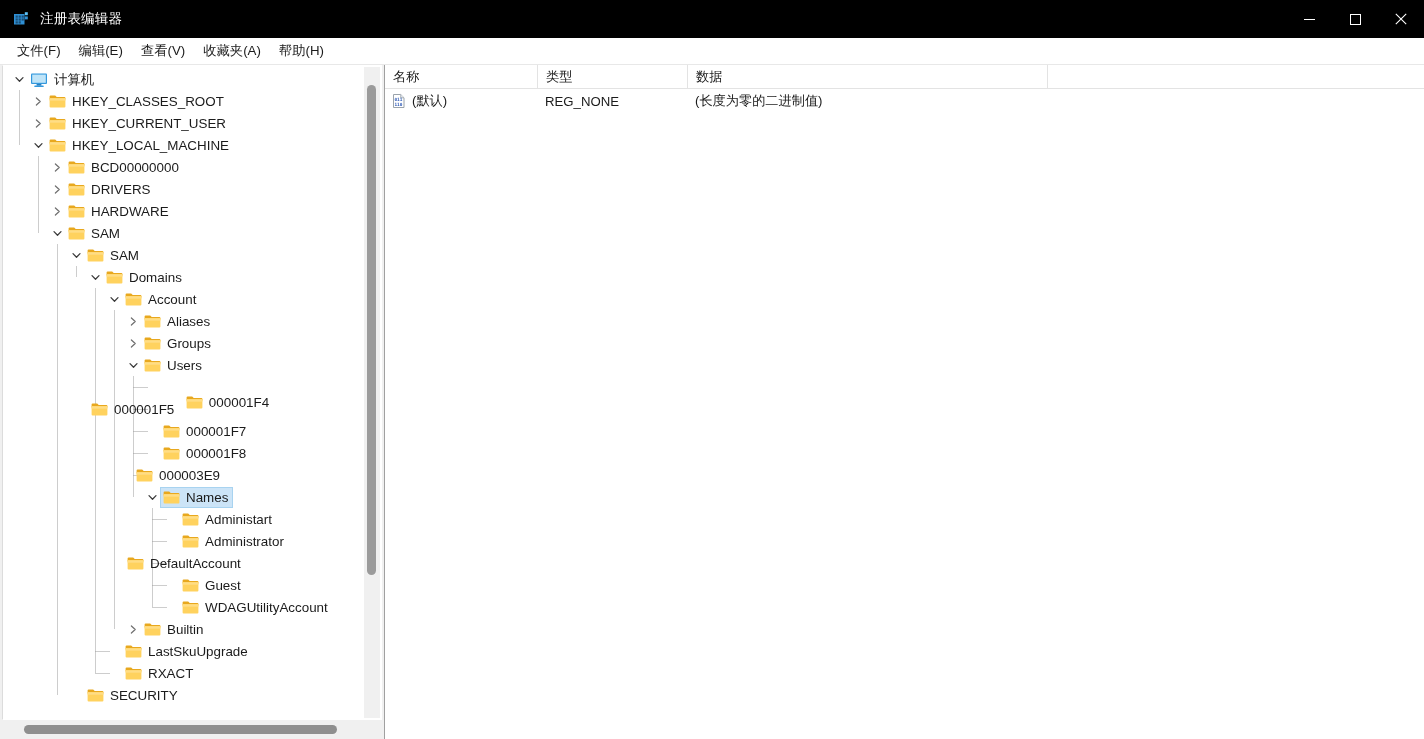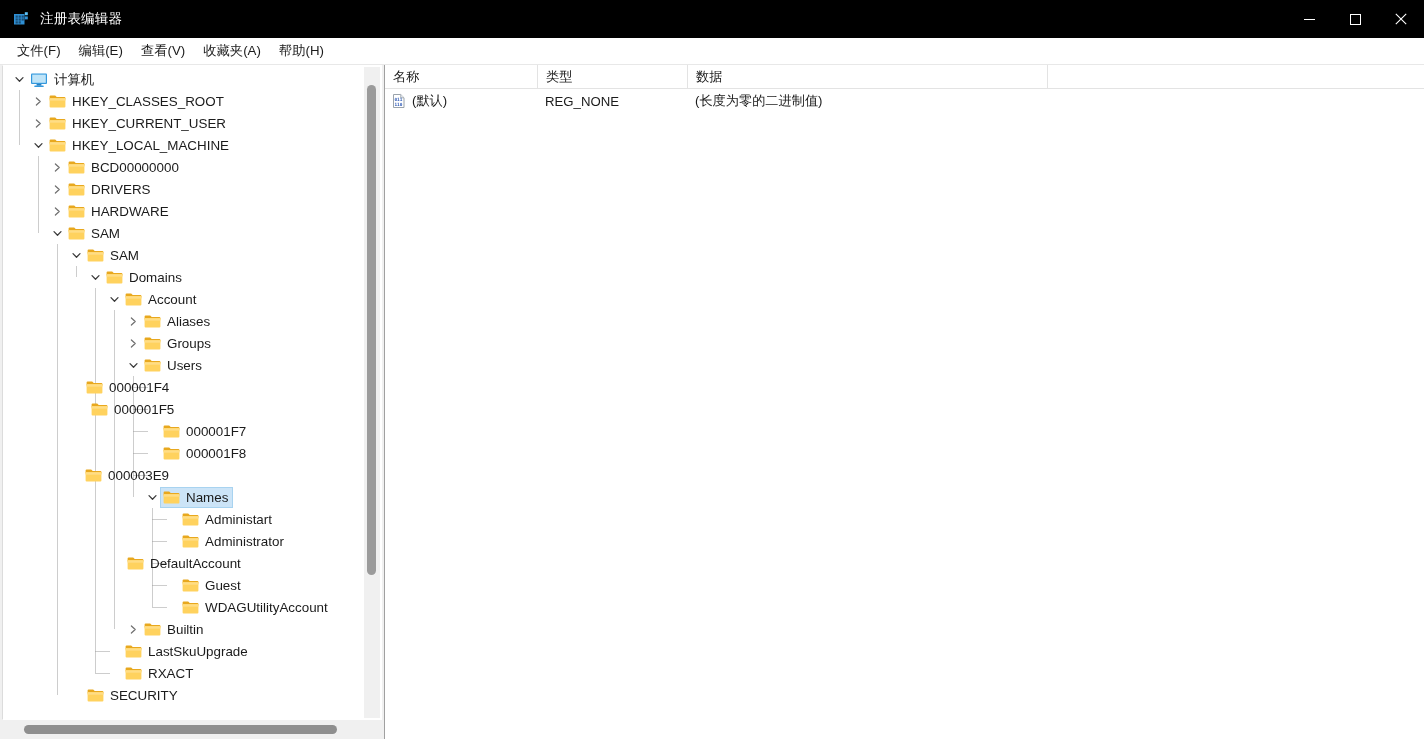--- a/index.html
+++ b/index.html
@@ -583,21 +583,21 @@
                 </span>
                 <span class="node-body">
                   <span class="folder-ico"><svg width="17" height="15" viewBox="0 0 17 15">
                       <path d="M0.6 2.4 a1 1 0 0 1 1-1 h4.6 l1.5 1.6 h7.7 a1 1 0 0 1 1 1 v1.4 h-15.8 z" fill="#e8a81e"></path>
                       <path d="M0.6 3.9 h15.8 v8.6 a1 1 0 0 1 -1 1 h-13.8 a1 1 0 0 1 -1 -1 z" fill="#ffd25e"></path>
                       <path d="M0.6 4.3 h15.8 v2.4 h-15.8 z" fill="#ffdd85"></path>
                     </svg></span>
                   <span class="node-label">Users</span>
                 </span>
               </div>
-              <div class="tree-row" style="padding-left: 64px;">
+              <div class="tree-row" style="padding-left: 90px; flex-direction: column;">
                 <span class="tw-spacer"></span>
                 <span class="node-body">
                   <span class="folder-ico"><svg width="17" height="15" viewBox="0 0 17 15">
                       <path d="M0.6 2.4 a1 1 0 0 1 1-1 h4.6 l1.5 1.6 h7.7 a1 1 0 0 1 1 1 v1.4 h-15.8 z" fill="#e8a81e"></path>
                       <path d="M0.6 3.9 h15.8 v8.6 a1 1 0 0 1 -1 1 h-13.8 a1 1 0 0 1 -1 -1 z" fill="#ffd25e"></path>
                       <path d="M0.6 4.3 h15.8 v2.4 h-15.8 z" fill="#ffdd85"></path>
                     </svg></span>
                   <span class="node-label">000001F4</span>
                 </span>
               </div>
@@ -627,21 +627,21 @@
                 <span class="tw-spacer"></span>
                 <span class="node-body">
                   <span class="folder-ico"><svg width="17" height="15" viewBox="0 0 17 15">
                       <path d="M0.6 2.4 a1 1 0 0 1 1-1 h4.6 l1.5 1.6 h7.7 a1 1 0 0 1 1 1 v1.4 h-15.8 z" fill="#e8a81e"></path>
                       <path d="M0.6 3.9 h15.8 v8.6 a1 1 0 0 1 -1 1 h-13.8 a1 1 0 0 1 -1 -1 z" fill="#ffd25e"></path>
                       <path d="M0.6 4.3 h15.8 v2.4 h-15.8 z" fill="#ffdd85"></path>
                     </svg></span>
                   <span class="node-label">000001F8</span>
                 </span>
               </div>
-              <div class="tree-row" style="padding-left: 63px;">
+              <div class="tree-row" style="padding-left: 114px;">
                 <span class="tw-spacer"></span>
                 <span class="node-body">
                   <span class="folder-ico"><svg width="17" height="15" viewBox="0 0 17 15">
                       <path d="M0.6 2.4 a1 1 0 0 1 1-1 h4.6 l1.5 1.6 h7.7 a1 1 0 0 1 1 1 v1.4 h-15.8 z" fill="#e8a81e"></path>
                       <path d="M0.6 3.9 h15.8 v8.6 a1 1 0 0 1 -1 1 h-13.8 a1 1 0 0 1 -1 -1 z" fill="#ffd25e"></path>
                       <path d="M0.6 4.3 h15.8 v2.4 h-15.8 z" fill="#ffdd85"></path>
                     </svg></span>
                   <span class="node-label">000003E9</span>
                 </span>
               </div>

